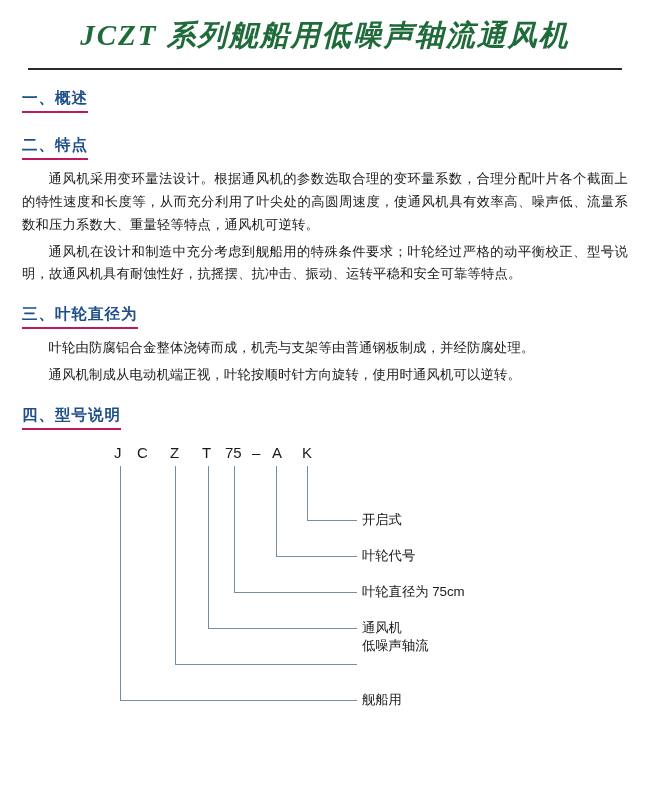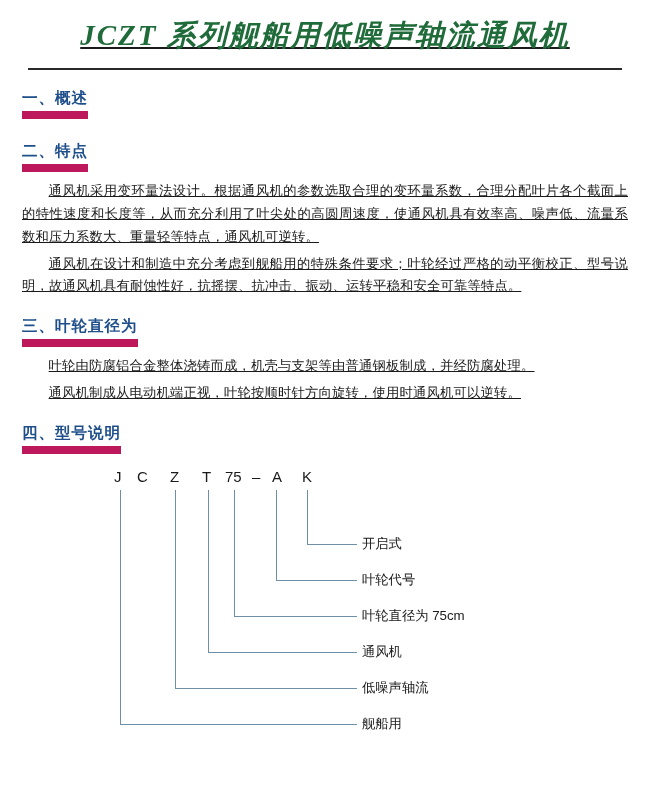--- a/index.html
+++ b/index.html
@@ -14,21 +14,20 @@
     color: #1a1a1a;
     position: relative;
     overflow: hidden;
   }
   .page {
     width: 650px;
     height: 578px;
     position: relative;
     box-sizing: border-box;
     padding: 0 22px;
-    text-decoration: underline;
   }
   .doc-title {
     text-align: center;
     font-family: "Liberation Serif", serif;
     font-weight: bold;
     font-style: italic;
     font-size: 29px;
     color: #1f6b3a;
     letter-spacing: 2px;
     padding-top: 16px;
@@ -43,21 +42,21 @@
   .section-head {
     font-size: 15.5px;
     font-weight: bold;
     color: #1f4f8b;
     margin-top: 18px;
     margin-bottom: 4px;
     letter-spacing: 1px;
   }
   .section-head.underlined {
     display: inline-block;
-    border-bottom: 8px solid #be185d;
+    border-bottom: 2px solid #be185d;
     padding-bottom: 2px;
   }
   p.para {
     font-size: 13.3px;
     line-height: 1.72;
     text-indent: 2em;
     margin: 4px 0 0 0;
     text-align: justify;
     color: #1a1a1a;
     letter-spacing: 0.2px;
@@ -135,21 +134,21 @@
       <div class="leader lead-v" style="left:212px; top:26px; height:126px;"></div>
       <div class="leader lead-h" style="left:212px; top:152px; width:123px;"></div>
       <div class="desc" style="left:340px; top:143px;">叶轮直径为 75cm</div>
 
       <div class="leader lead-v" style="left:186px; top:26px; height:162px;"></div>
       <div class="leader lead-h" style="left:186px; top:188px; width:149px;"></div>
       <div class="desc" style="left:340px; top:179px;">通风机</div>
 
       <div class="leader lead-v" style="left:153px; top:26px; height:198px;"></div>
       <div class="leader lead-h" style="left:153px; top:224px; width:182px;"></div>
-      <div class="desc" style="left:340px; top:215px;">低噪声轴流</div>
+      <div class="desc" style="left:340px; top:197px;">低噪声轴流</div>
 
       <div class="leader lead-v" style="left:98px; top:26px; height:234px;"></div>
       <div class="leader lead-h" style="left:98px; top:260px; width:237px;"></div>
       <div class="desc" style="left:340px; top:251px;">舰船用</div>
     </div>
   </div>
 
 </div>
 
 </body></html>

